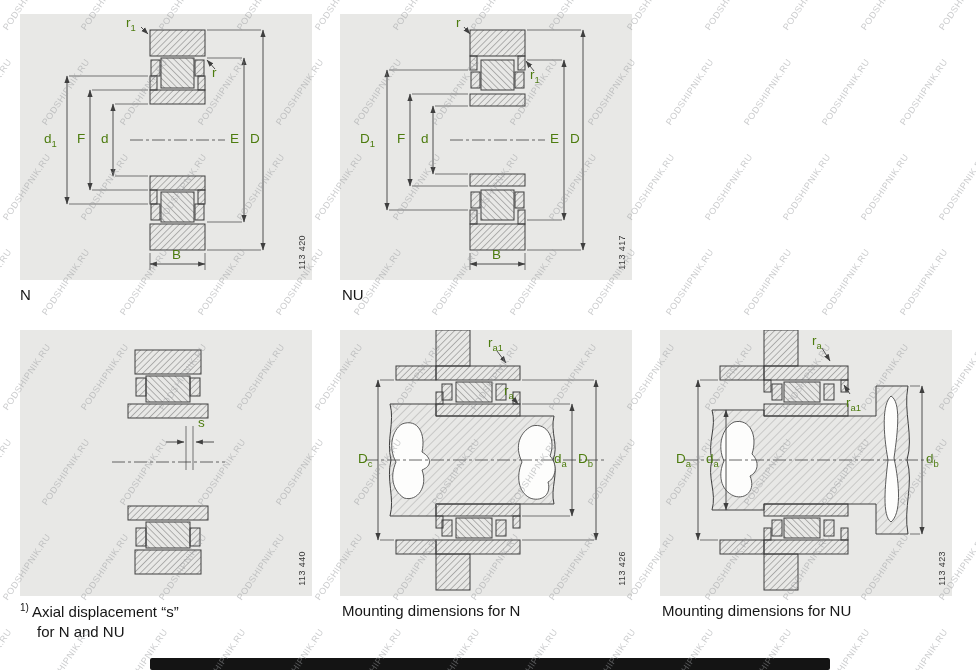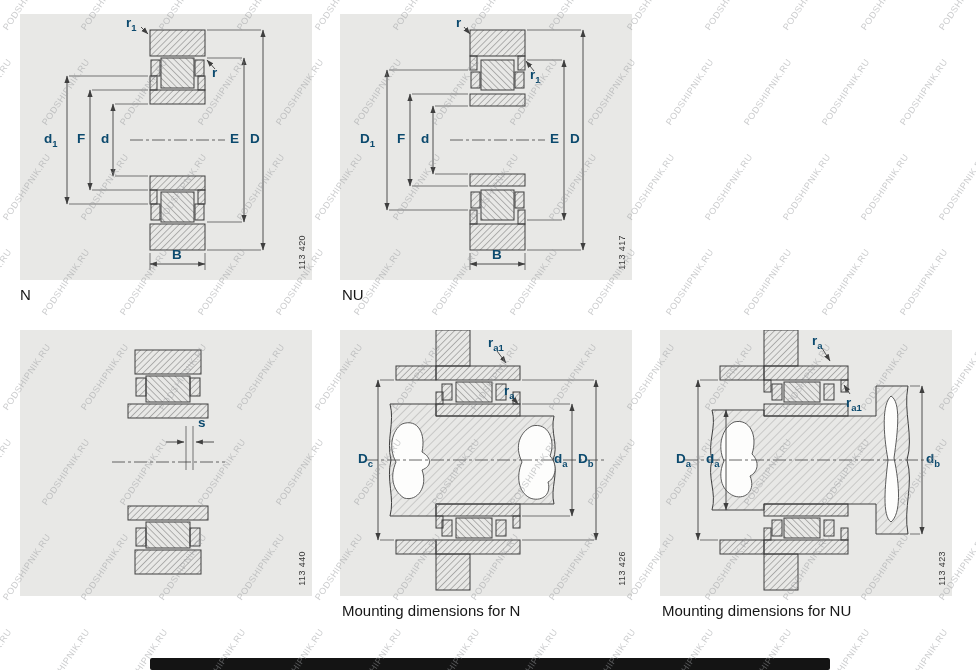--- a/index.html
+++ b/index.html
@@ -14,21 +14,21 @@
   #panel-mount-n  { left:340px; top:330px; }
   #panel-mount-nu { left:660px; top:330px; }
 
   .drawing { position:absolute; left:0; top:0; }
   .o   { stroke:#3f3f3f; stroke-width:1; }
   .ctr { stroke:#3f3f3f; stroke-width:0.8; stroke-dasharray:13 3 3 3; fill:none; }
   .dim { stroke:#3f3f3f; stroke-width:0.9; fill:none; }
   .ext { stroke:#3f3f3f; stroke-width:0.7; fill:none; }
   .blob{ fill:#fdfdfc; stroke:#4a4a4a; stroke-width:0.9; }
 
-  .dim-lbl { position:absolute; font-size:13.5px; color:#0c4a6e; line-height:1; white-space:nowrap;font-weight:bold; }
+  .dim-lbl { position:absolute; font-size:13.5px; color:#4d7c0f; line-height:1; white-space:nowrap; }
   .dim-lbl sub { font-size:9.5px; }
   .fig-num { position:absolute; right:5px; bottom:10px; writing-mode:vertical-rl; transform:rotate(180deg);
              font-size:9px; color:#3a3a3a; letter-spacing:.4px; }
 
   .panel-name { position:absolute; font-size:15px; color:#161616; }
   #name-n  { left:20px;  top:286px; }
   #name-nu { left:342px; top:286px; }
 
   .caption { position:absolute; font-size:15px; color:#161616; line-height:20px; }
   .caption sup { font-size:10px; vertical-align:super; margin-right:3px; }
@@ -347,20 +347,24 @@
     <span class="dim-lbl" style="left:186px;top:66px"><span>r</span><sub>a1</sub></span>
     <span class="dim-lbl" style="left:16px;top:122px"><span>D</span><sub>a</sub></span>
     <span class="dim-lbl" style="left:46px;top:122px"><span>d</span><sub>a</sub></span>
     <span class="dim-lbl" style="left:266px;top:122px"><span>d</span><sub>b</sub></span>
     <span class="fig-num">113 423</span>
   </div>
 
   <div class="panel-name" id="name-n">N</div>
   <div class="panel-name" id="name-nu">NU</div>
 
+  <div class="caption" id="caption-axial">
+    <div class="cap-line"><sup>1)</sup><span>Axial displacement “s”</span></div>
+    <div class="cap-line cap-indent">for N and NU</div>
+  </div>
   <div class="caption" id="caption-mount-nu">Mounting dimensions for NU</div>
   <div class="caption" id="caption-mount-n">Mounting dimensions for N</div>
 
   <div class="footer-bar" style="background: rgb(20, 20, 20);"></div>
 
   <div class="wm-layer">
       <span class="wm" style="left: -12px; top: -8px;">PODSHIPNIK.RU</span>
       <span class="wm" style="left: 66px; top: -8px;">PODSHIPNIK.RU</span>
       <span class="wm" style="left: 144px; top: -8px;">PODSHIPNIK.RU</span>
       <span class="wm" style="left: 222px; top: -8px;">PODSHIPNIK.RU</span>

